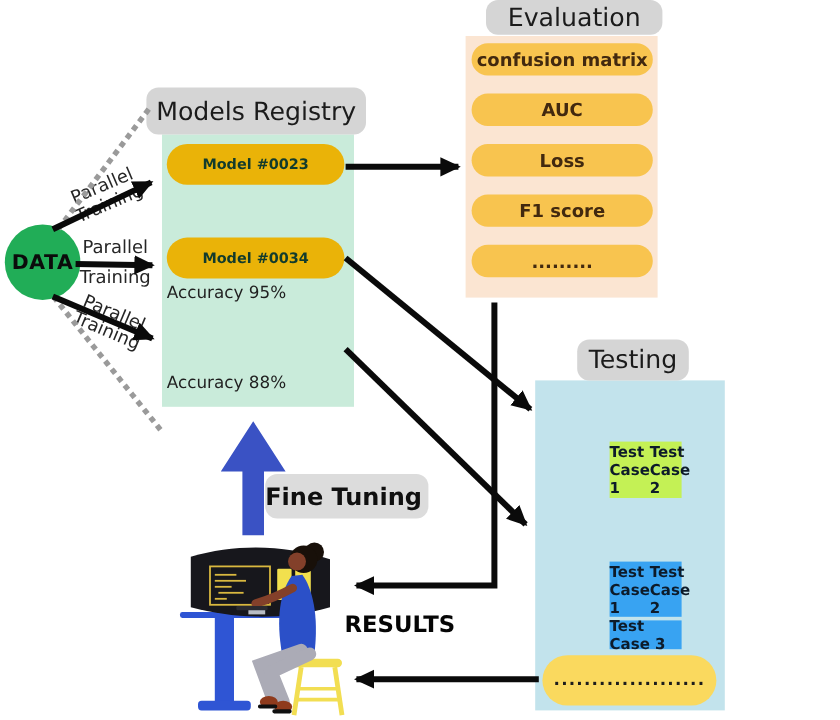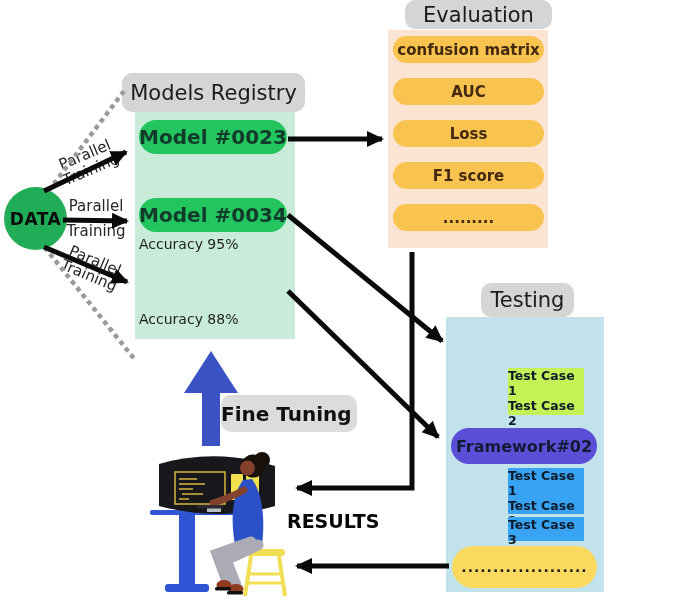--- a/index.html
+++ b/index.html
@@ -10,26 +10,26 @@
   .panel{position:absolute;z-index:1;}
   .sec-label{
     position:absolute;z-index:3;background:#D5D5D5;border-radius:10px;
     display:flex;align-items:center;justify-content:center;
     color:#1b1b1b;font-size:21px;font-weight:400;white-space:nowrap;
   }
   .pill{
     position:absolute;z-index:2;display:flex;align-items:center;justify-content:center;
     font-weight:700;white-space:nowrap;
   }
-  .model-pill{left:139px;width:148px;height:34px;border-radius:17px;background:#22c55e;color:#123B2C;font-size:20px;}
+  .model-pill{left:139px;width:148px;height:34px;border-radius:17px;background:#eab308;color:#123B2C;font-size:12px;}
   .accuracy{position:absolute;z-index:2;left:139px;width:148px;font-size:14px;color:#1f1f1f;font-weight:400;}
   .metric-pill{left:393px;width:151px;height:27px;border-radius:17px;background:#F8C44F;color:#42290f;font-size:15px;}
   .fw-pill{left:451px;width:146px;height:36px;border-radius:18px;font-size:16px;}
   .tc-box{
-    position:absolute;z-index:2;left:508px;width:76px;display:flex;flex-direction:column;
+    position:absolute;z-index:2;left:508px;width:60px;display:flex;flex-direction:row;
     align-items:center;justify-content:space-evenly;font-size:12.5px;font-weight:700;color:#0d1b2a;
   }
   .data-circle{
     position:absolute;z-index:2;left:4px;top:187px;width:63px;height:63px;border-radius:50%;
     background:#21AD57;display:flex;align-items:center;justify-content:center;
     color:#0b0b0b;font-weight:700;font-size:17px;letter-spacing:0.5px;
   }
   .pt-label{
     position:absolute;z-index:4;width:64px;text-align:center;font-size:15px;color:#262626;line-height:1.08;
   }
@@ -108,23 +108,20 @@
   <div class="pill metric-pill" style="top:162px;">
     <span>F1 score</span>
   </div>
   <div class="pill metric-pill" style="top:204px;">
     <span>.........</span>
   </div>
 
   <div class="tc-box" style="top:368px;height:47px;background:#C4F155;">
     <span>Test Case 1</span>
     <span>Test Case 2</span>
-  </div>
-  <div class="pill fw-pill" style="top:428px;background:#5A4FD6;color:#101c33;">
-    <span>Framework#02</span>
   </div>
   <div class="tc-box" style="top:468px;height:46px;background:#38A3F2;">
     <span>Test Case 1</span>
     <span>Test Case 2</span>
   </div>
   <div class="tc-box" style="top:517px;height:24px;background:#38A3F2;">
     <span>Test Case 3</span>
   </div>
   <div class="pill" style="left:452px;top:546px;width:145px;height:42px;border-radius:21px;background:#FAD95E;color:#1c1c1c;font-size:14px;letter-spacing:1px;">
     <span>....................</span>

